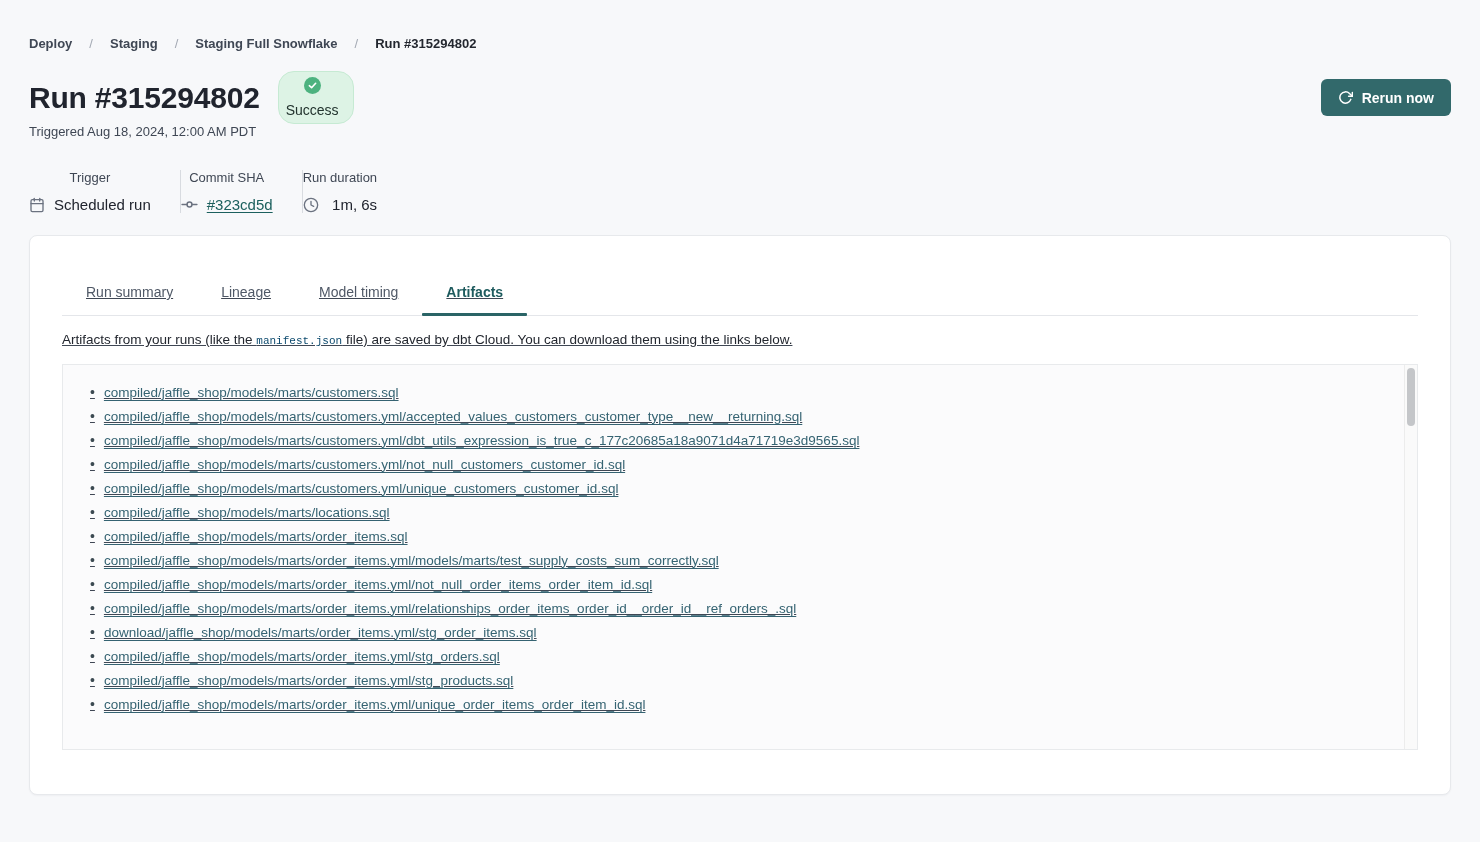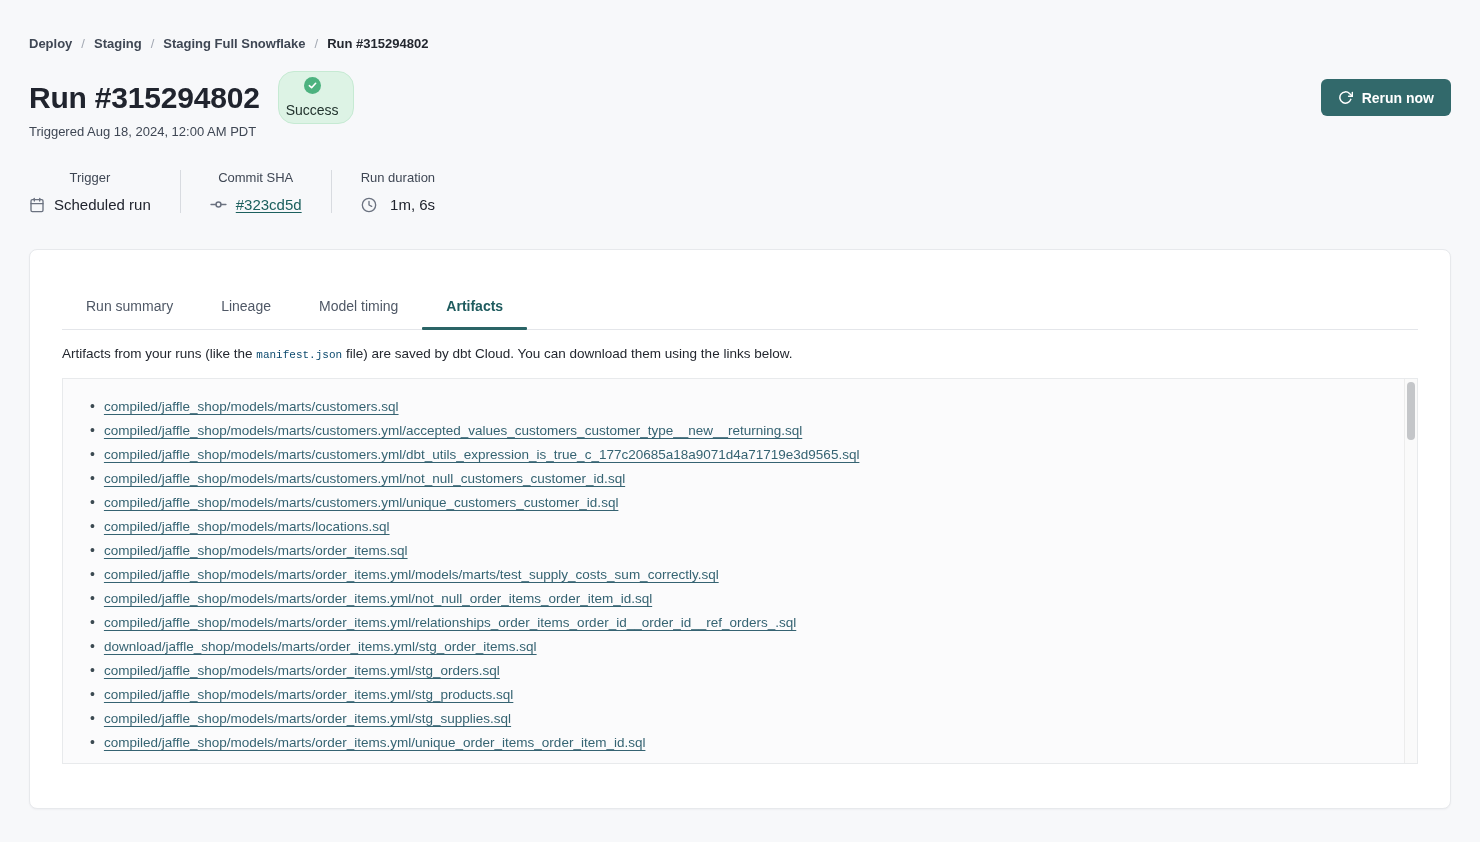--- a/index.html
+++ b/index.html
@@ -8,21 +8,21 @@
     font-family: "Liberation Sans", "DejaVu Sans", sans-serif;
     background: #f7f8fa;
     color: #3f4754;
     -webkit-font-smoothing: antialiased;
   }
   .page { width: 1480px; min-height: 842px; padding: 0 29px; overflow: hidden; }
 
   
   .breadcrumb {
     padding-top: 36px;
-    display: flex; align-items: center; gap: 9px;
+    display: flex; align-items: center; gap: 17px;
     font-size: 13px; font-weight: 700; color: #3f4754;
   }
   .breadcrumb a { color: #3f4754; text-decoration: none; cursor: pointer; }
   .breadcrumb .sep { color: #a3a9b3; font-weight: 400; }
   .breadcrumb .current { color: #23272f; }
 
   
   .header-row { margin-top: 20px; display: flex; align-items: center; }
   .page-title { font-size: 30px; font-weight: 700; color: #20242e; letter-spacing: -0.2px; }
   .status-badge {
@@ -44,34 +44,35 @@
     border: none; border-radius: 6px;
     height: 37px; padding: 0 17px;
     font-size: 14px; font-weight: 700;
     font-family: inherit; cursor: pointer;
   }
   .triggered { margin-top: 0; font-size: 13px; color: #3f4754; }
 
   
   .meta-row { margin-top: 31px; display: flex; align-items: stretch; }
   .meta-col { display: flex; flex-direction: column; gap: 11px; padding-right: 29px; }
-  .meta-col + .meta-col { border-left: 1px solid #d8dbe0; padding-left: 29px; }
+  .meta-col + .meta-col { border-left: 1px solid #d8dbe0; }
   .meta-label { font-size: 13px; color: #3f4754; text-align: center; }
   .meta-value { display: flex; align-items: center; gap: 9px; font-size: 15px; color: #20242e; justify-content: space-between; }
   .meta-value svg { flex: 0 0 auto; }
   .sha-link { color: #1c605e; text-decoration: underline; text-underline-offset: 2px; cursor: pointer; }
 
   
   .card {
-    margin-top: 36px; margin-bottom: 44px;
+    margin-top: 22px; margin-bottom: 44px;
     background: #ffffff;
     border: 1px solid #e7e9ec; border-radius: 8px;
     box-shadow: 0 1px 2px rgba(16,24,40,0.04);
     height: 560px;
     padding-top: 46px;
+    text-decoration: underline;
   }
   .tabs {
     margin: 0 32px;
     display: flex;
     border-bottom: 1px solid #e4e6ea;
   }
   .tab {
     padding: 2px 24px 15px 24px;
     font-size: 14px; color: #4f5866; cursor: pointer;
     position: relative; white-space: nowrap;
@@ -257,23 +258,20 @@
         <li>
             <a>download/jaffle_shop/models/marts/order_items.yml/stg_order_items.sql</a>
           </li>
         <li>
             <a>compiled/jaffle_shop/models/marts/order_items.yml/stg_orders.sql</a>
           </li>
         <li>
             <a>compiled/jaffle_shop/models/marts/order_items.yml/stg_products.sql</a>
           </li>
         <li>
-            <a>compiled/jaffle_shop/models/marts/order_items.yml/stg_supplies.sql</a>
-          </li>
-        <li>
             <a>compiled/jaffle_shop/models/marts/order_items.yml/unique_order_items_order_item_id.sql</a>
           </li>
       </ul>
       <div class="scrollbar-track">
         <div class="scrollbar-thumb"></div>
       </div>
     </div>
   </div>
 
 </div>

